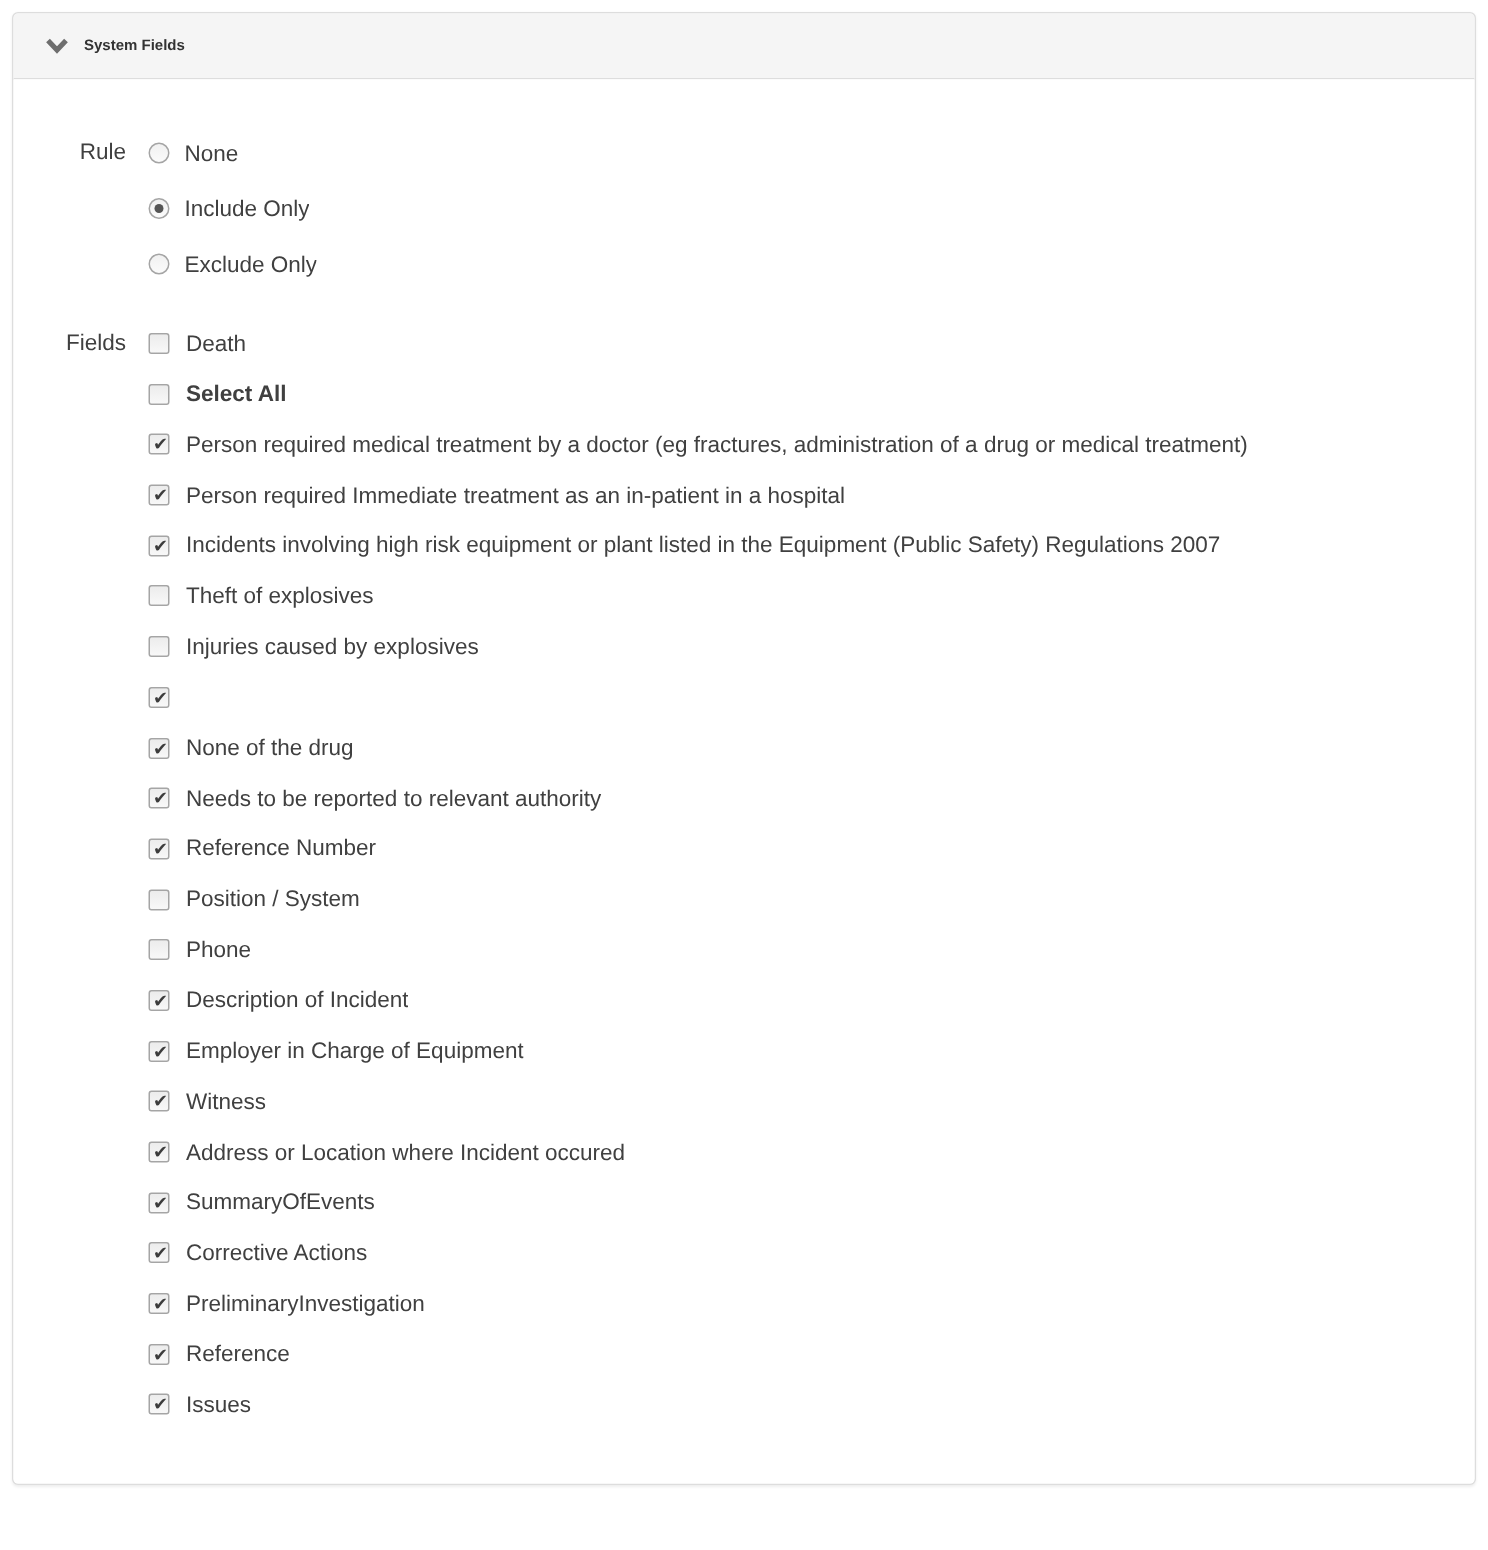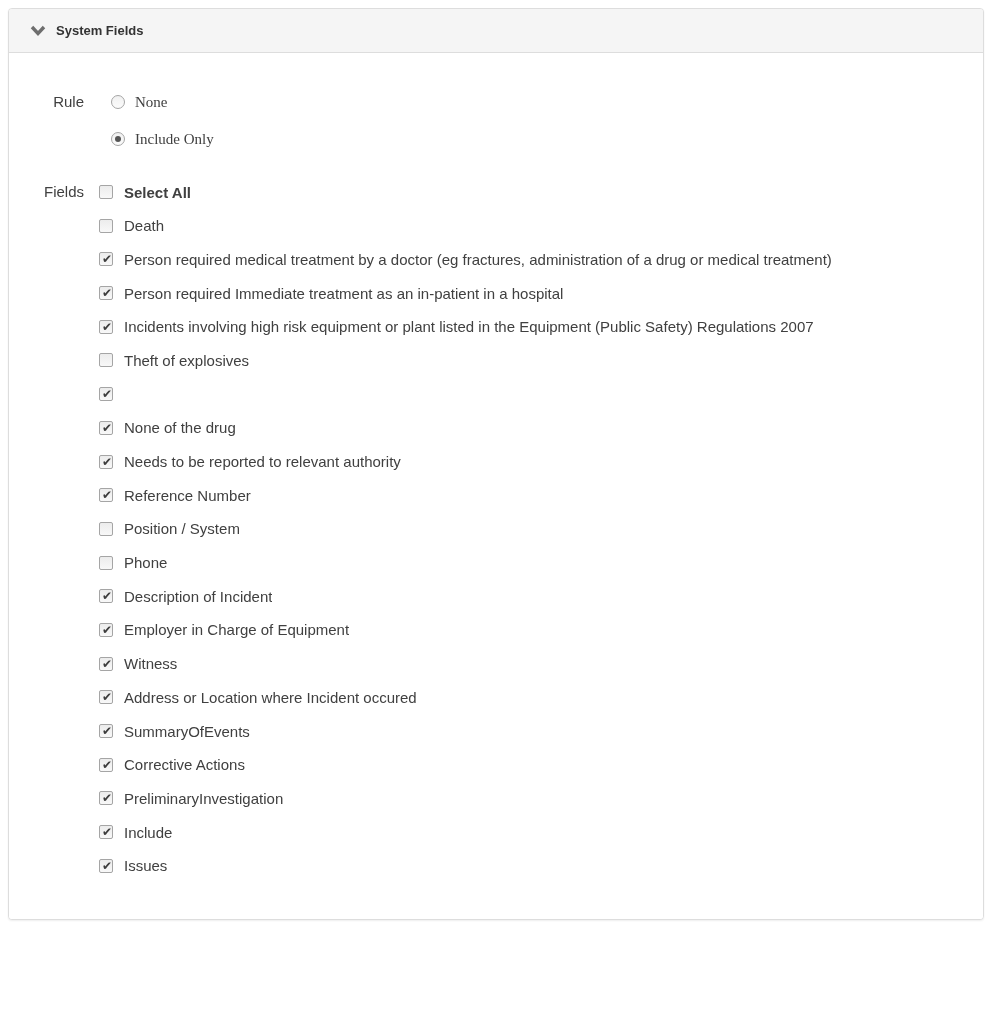--- a/index.html
+++ b/index.html
@@ -28,42 +28,41 @@
   .panel-heading{
     background:var(--header-bg);
     border-bottom:1px solid var(--panel-border);
     border-radius:3px 3px 0 0;
     height:44px;
     display:flex;align-items:center;
     padding:0 15px 0 21px;
     cursor:pointer;
   }
   .chevron{display:inline-flex;align-items:center;margin-right:10px;}
-  .panel-title{font-weight:700;color:#333;font-size:13px;}
+  .panel-title{font-weight:700;color:#333;font-size:10px;}
   .panel-body{
     padding:37px 15px 41px 15px;
     background:var(--body-bg);
     border-radius:0 0 3px 3px;
   }
   .form-group{display:flex;align-items:flex-start;}
-  .rule-group{margin-bottom:29px;gap:12px;}
+  .rule-group{margin-bottom:29px;}
   .col-label{
     width:60px;flex:0 0 60px;
     text-align:right;
     margin-right:15px;
     padding-top:3px;
     color:var(--text);
   }
   .col-controls{flex:1 1 auto;min-width:0;}
   
   .radio-row{
     display:flex;align-items:center;
     height:24px;margin-bottom:13px;
     cursor:pointer;
-    font-family:Liberation Serif, serif;
   }
   .radio-row:last-child{margin-bottom:0;}
   .radio{
     width:14px;height:14px;flex:0 0 14px;
     border:1px solid #a5a5a5;border-radius:50%;
     background:linear-gradient(#f1f1f1,#fbfbfb);
     position:relative;margin-right:10px;
   }
   .dot{display:none;position:absolute;top:3px;left:3px;width:6px;height:6px;border-radius:50%;background:#555;}
   .radio-row.selected .dot{display:block;}
@@ -116,36 +115,40 @@
     <span class="opt-label">None</span>
   </label>
 
   <label class="radio-row selected">
     <span class="radio">
               <span class="dot"></span>
             </span>
     <span class="opt-label">Include Only</span>
   </label>
 
+  <label class="radio-row">
+    <span class="radio"></span>
+    <span class="opt-label">Exclude Only</span>
+  </label>
 </div>
     </div>
 
     <div class="form-group fields-group">
       <div class="col-label">Fields</div>
       <div class="col-controls" id="field-items">
+  <label class="check-row">
+    <span class="checkbox"></span>
+    <span class="opt-label">Death</span>
+  </label>
+
   <label class="check-row bold">
     <span class="checkbox"></span>
     <span class="opt-label">Select All</span>
   </label>
 
-  <label class="check-row">
-    <span class="checkbox"></span>
-    <span class="opt-label">Death</span>
-  </label>
-
   <label class="check-row checked">
     <span class="checkbox">
               <span class="checkmark">✔</span>
             </span>
     <span class="opt-label">Person required medical treatment by a doctor (eg fractures, administration of a drug or medical treatment)</span>
   </label>
 
   <label class="check-row checked">
     <span class="checkbox">
               <span class="checkmark">✔</span>
@@ -158,20 +161,24 @@
               <span class="checkmark">✔</span>
             </span>
     <span class="opt-label">Incidents involving high risk equipment or plant listed in the Equipment (Public Safety) Regulations 2007</span>
   </label>
 
   <label class="check-row">
     <span class="checkbox"></span>
     <span class="opt-label">Theft of explosives</span>
   </label>
 
+  <label class="check-row">
+    <span class="checkbox"></span>
+    <span class="opt-label">Injuries caused by explosives</span>
+  </label>
 
   <label class="check-row checked">
     <span class="checkbox">
               <span class="checkmark">✔</span>
             </span>
   </label>
 
   <label class="check-row checked">
     <span class="checkbox">
               <span class="checkmark">✔</span>
@@ -250,21 +257,21 @@
     <span class="checkbox">
               <span class="checkmark">✔</span>
             </span>
     <span class="opt-label">PreliminaryInvestigation</span>
   </label>
 
   <label class="check-row checked">
     <span class="checkbox">
               <span class="checkmark">✔</span>
             </span>
-    <span class="opt-label">Include</span>
+    <span class="opt-label">Reference</span>
   </label>
 
   <label class="check-row checked">
     <span class="checkbox">
               <span class="checkmark">✔</span>
             </span>
     <span class="opt-label">Issues</span>
   </label>
 </div>
     </div>

